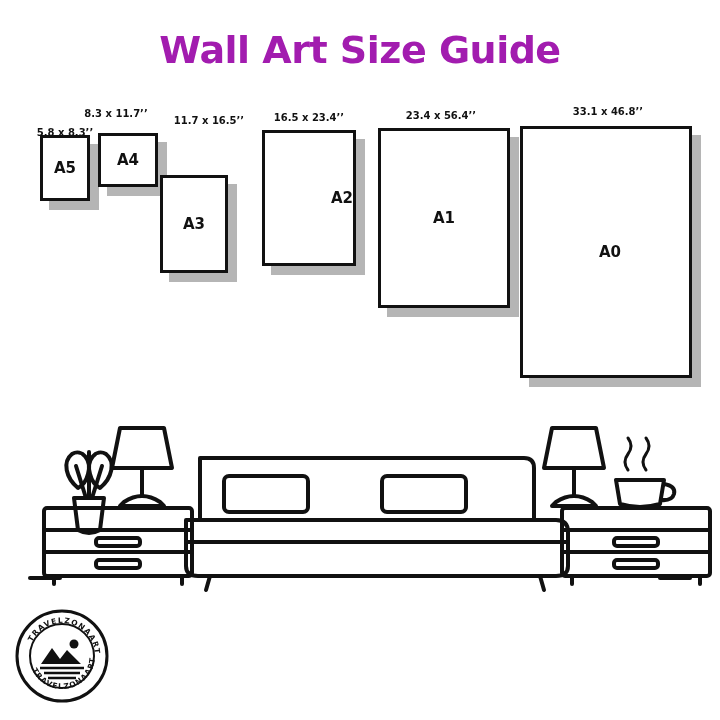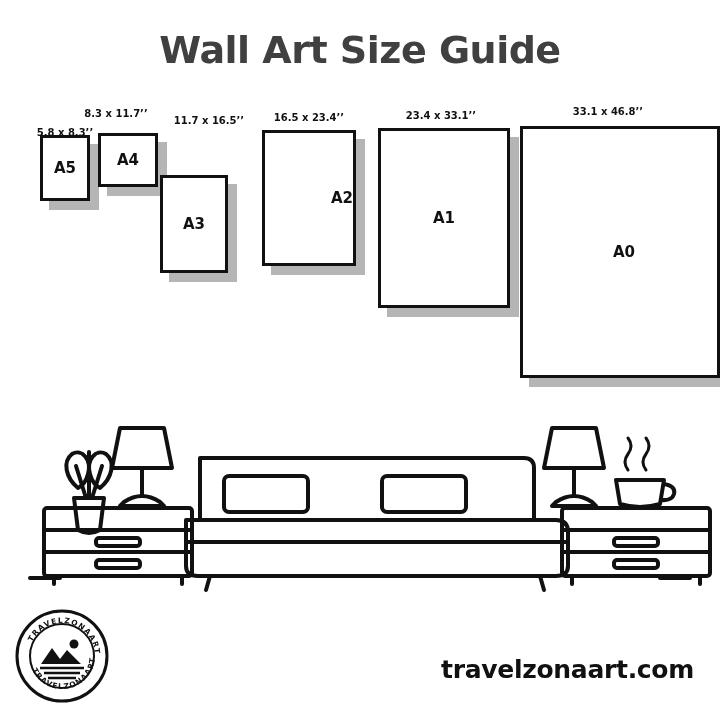--- a/index.html
+++ b/index.html
@@ -24,21 +24,21 @@
   
   .title {
     position: absolute;
     top: 28px;
     left: 0;
     width: 720px;
     text-align: center;
     font-size: 38px;
     font-weight: bold;
     letter-spacing: -0.5px;
-    color: #404040;
+    color: #a21caf;
   }
 
   
   .sizes {
     position: absolute;
     left: 0;
     top: 100px;
     width: 720px;
     height: 300px;
   }
@@ -127,29 +127,29 @@
     </div>
 
     <div class="size-item">
       <div class="size-caption" style="left:258px; top:12px; width:102px;">16.5 x 23.4’’</div>
       <div class="frame" style="left:262px; top:30px; width:94px; height:136px;justify-content:flex-end;">
         <span class="frame-label">A2</span>
       </div>
     </div>
 
     <div class="size-item">
-      <div class="size-caption" style="left:386px; top:10px; width:110px;">23.4 x 33.1’’</div>
+      <div class="size-caption" style="left:386px; top:10px; width:110px;">23.4 x 56.4’’</div>
       <div class="frame" style="left:378px; top:28px; width:132px; height:180px;">
         <span class="frame-label">A1</span>
       </div>
     </div>
 
     <div class="size-item">
       <div class="size-caption" style="left:528px; top:6px; width:160px;">33.1 x 46.8’’</div>
-      <div class="frame" style="left:520px; top:26px; width:200px; height:252px;padding-left:8px;">
+      <div class="frame" style="left:520px; top:26px; width:172px; height:252px;padding-left:8px;">
         <span class="frame-label">A0</span>
       </div>
     </div>
 
   </div>
 
   <div class="scene">
     <svg width="720" height="240" viewBox="0 0 720 240" xmlns="http://www.w3.org/2000/svg">
       <g fill="none" stroke="#111111" stroke-width="4" stroke-linecap="round" stroke-linejoin="round">
 
@@ -233,15 +233,14 @@
       <path id="logoBot" d="M 15 48 a 33 33 0 0 0 66 0" fill="none"></path>
       <text font-family="DejaVu Sans, sans-serif" font-size="7.5" font-weight="bold" fill="#111111" letter-spacing="1.2">
         <textPath href="#logoTop" startOffset="14%">TRAVELZONAART</textPath>
       </text>
       <text font-family="DejaVu Sans, sans-serif" font-size="7.5" font-weight="bold" fill="#111111" letter-spacing="1.2">
         <textPath href="#logoBot" startOffset="14%">TRAVELZONAART</textPath>
       </text>
     </svg>
   </div>
 
-  <div class="site">travelzonaart.com</div>
 
 </div>
 
 </body></html>

